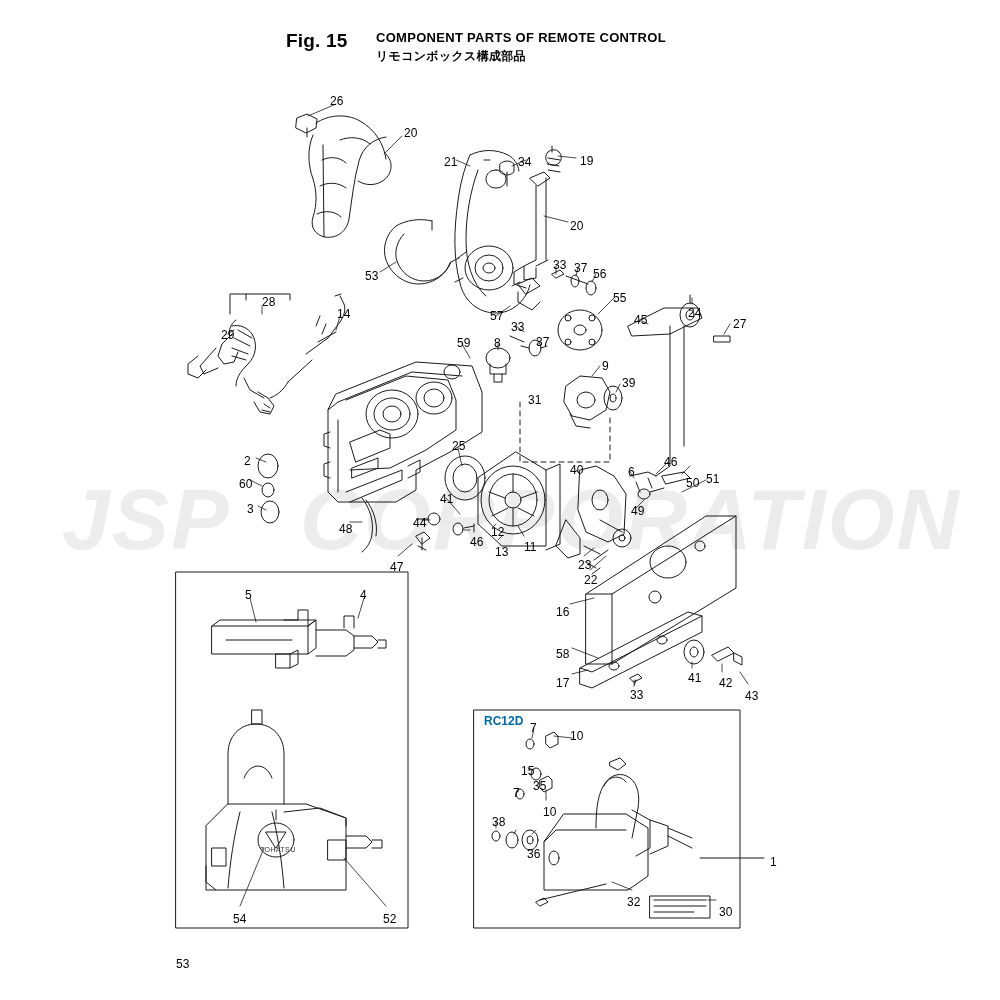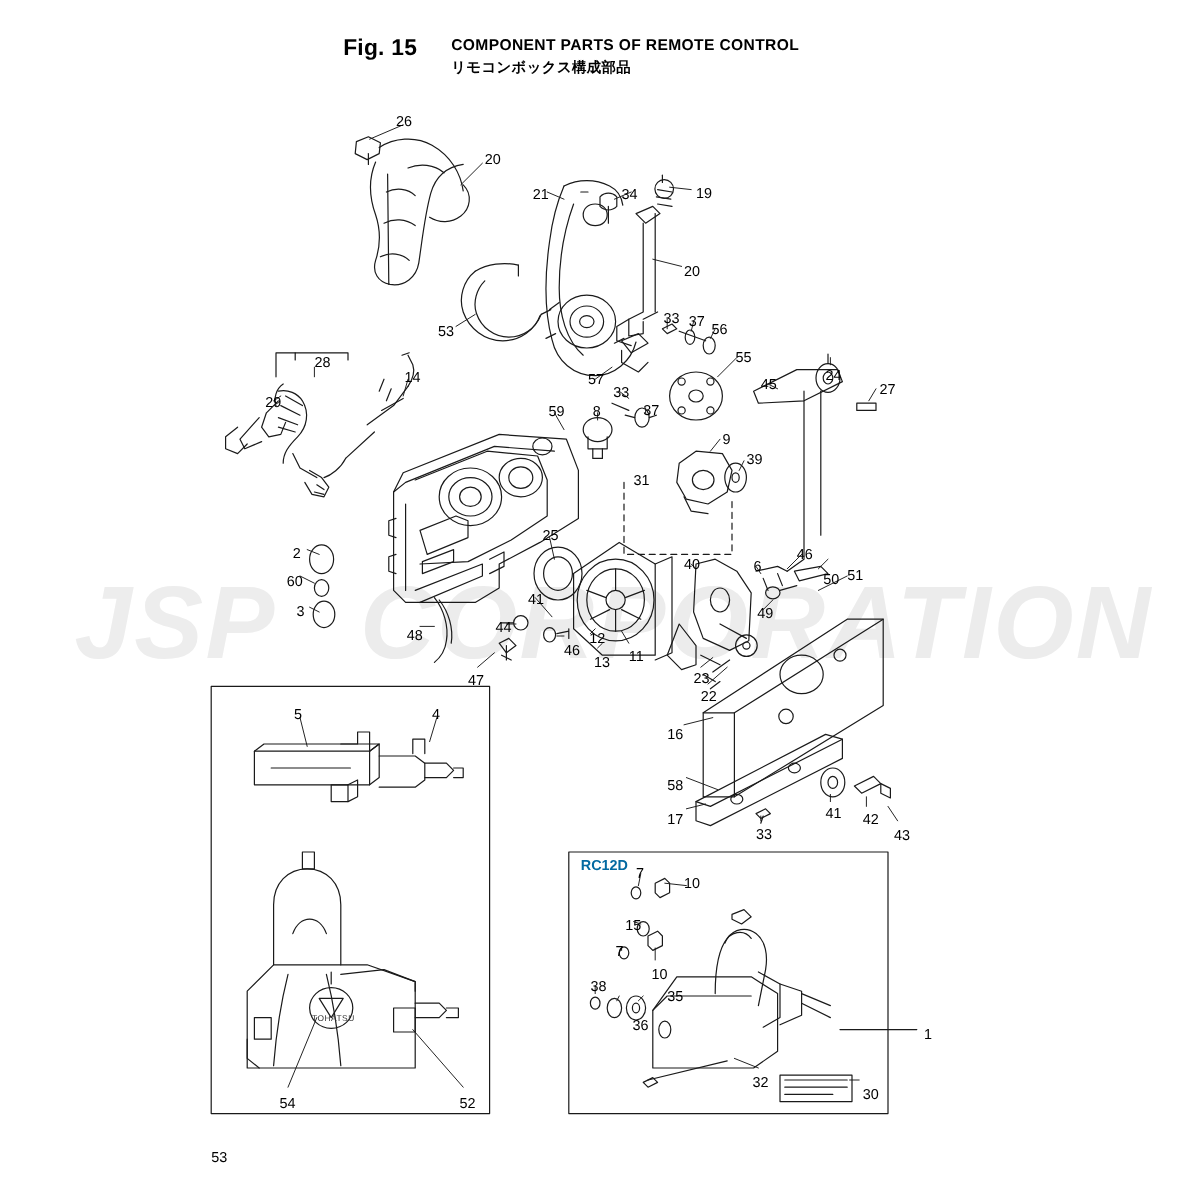--- a/index.html
+++ b/index.html
@@ -467,20 +467,20 @@
     <div class="num" style="left: 360px; top: 589px;">4</div>
     <div class="num" style="left: 233px; top: 913px;">54</div>
     <div class="num" style="left: 383px; top: 913px;">52</div>
     <div class="num" style="left: 530px; top: 722px;">7</div>
     <div class="num" style="left: 570px; top: 730px;">10</div>
     <div class="num" style="left: 521px; top: 765px;">15</div>
     <div class="num" style="left: 513px; top: 787px;">7</div>
     <div class="num" style="left: 543px; top: 806px;">10</div>
     <div class="num" style="left: 492px; top: 816px;">38</div>
     <div class="num" style="left: 513px; top: 848px; margin-left: 14px;">36</div>
-    <div class="num" style="left: 533px; top: 824px; margin-left: 23px;">35</div>
+    <div class="num" style="left: 533px; top: 780px;">35</div>
     <div class="num" style="left: 627px; top: 896px;">32</div>
     <div class="num" style="left: 719px; top: 906px;">30</div>
     <div class="num" style="left: 770px; top: 856px;">1</div>
   </div>
 
 <div class="boxlabel" style="left:484px; top:714px;">RC12D</div>
 <div class="logo-text" style="left:260px; top:846px;">TOHATSU</div>
 
 </body></html>

